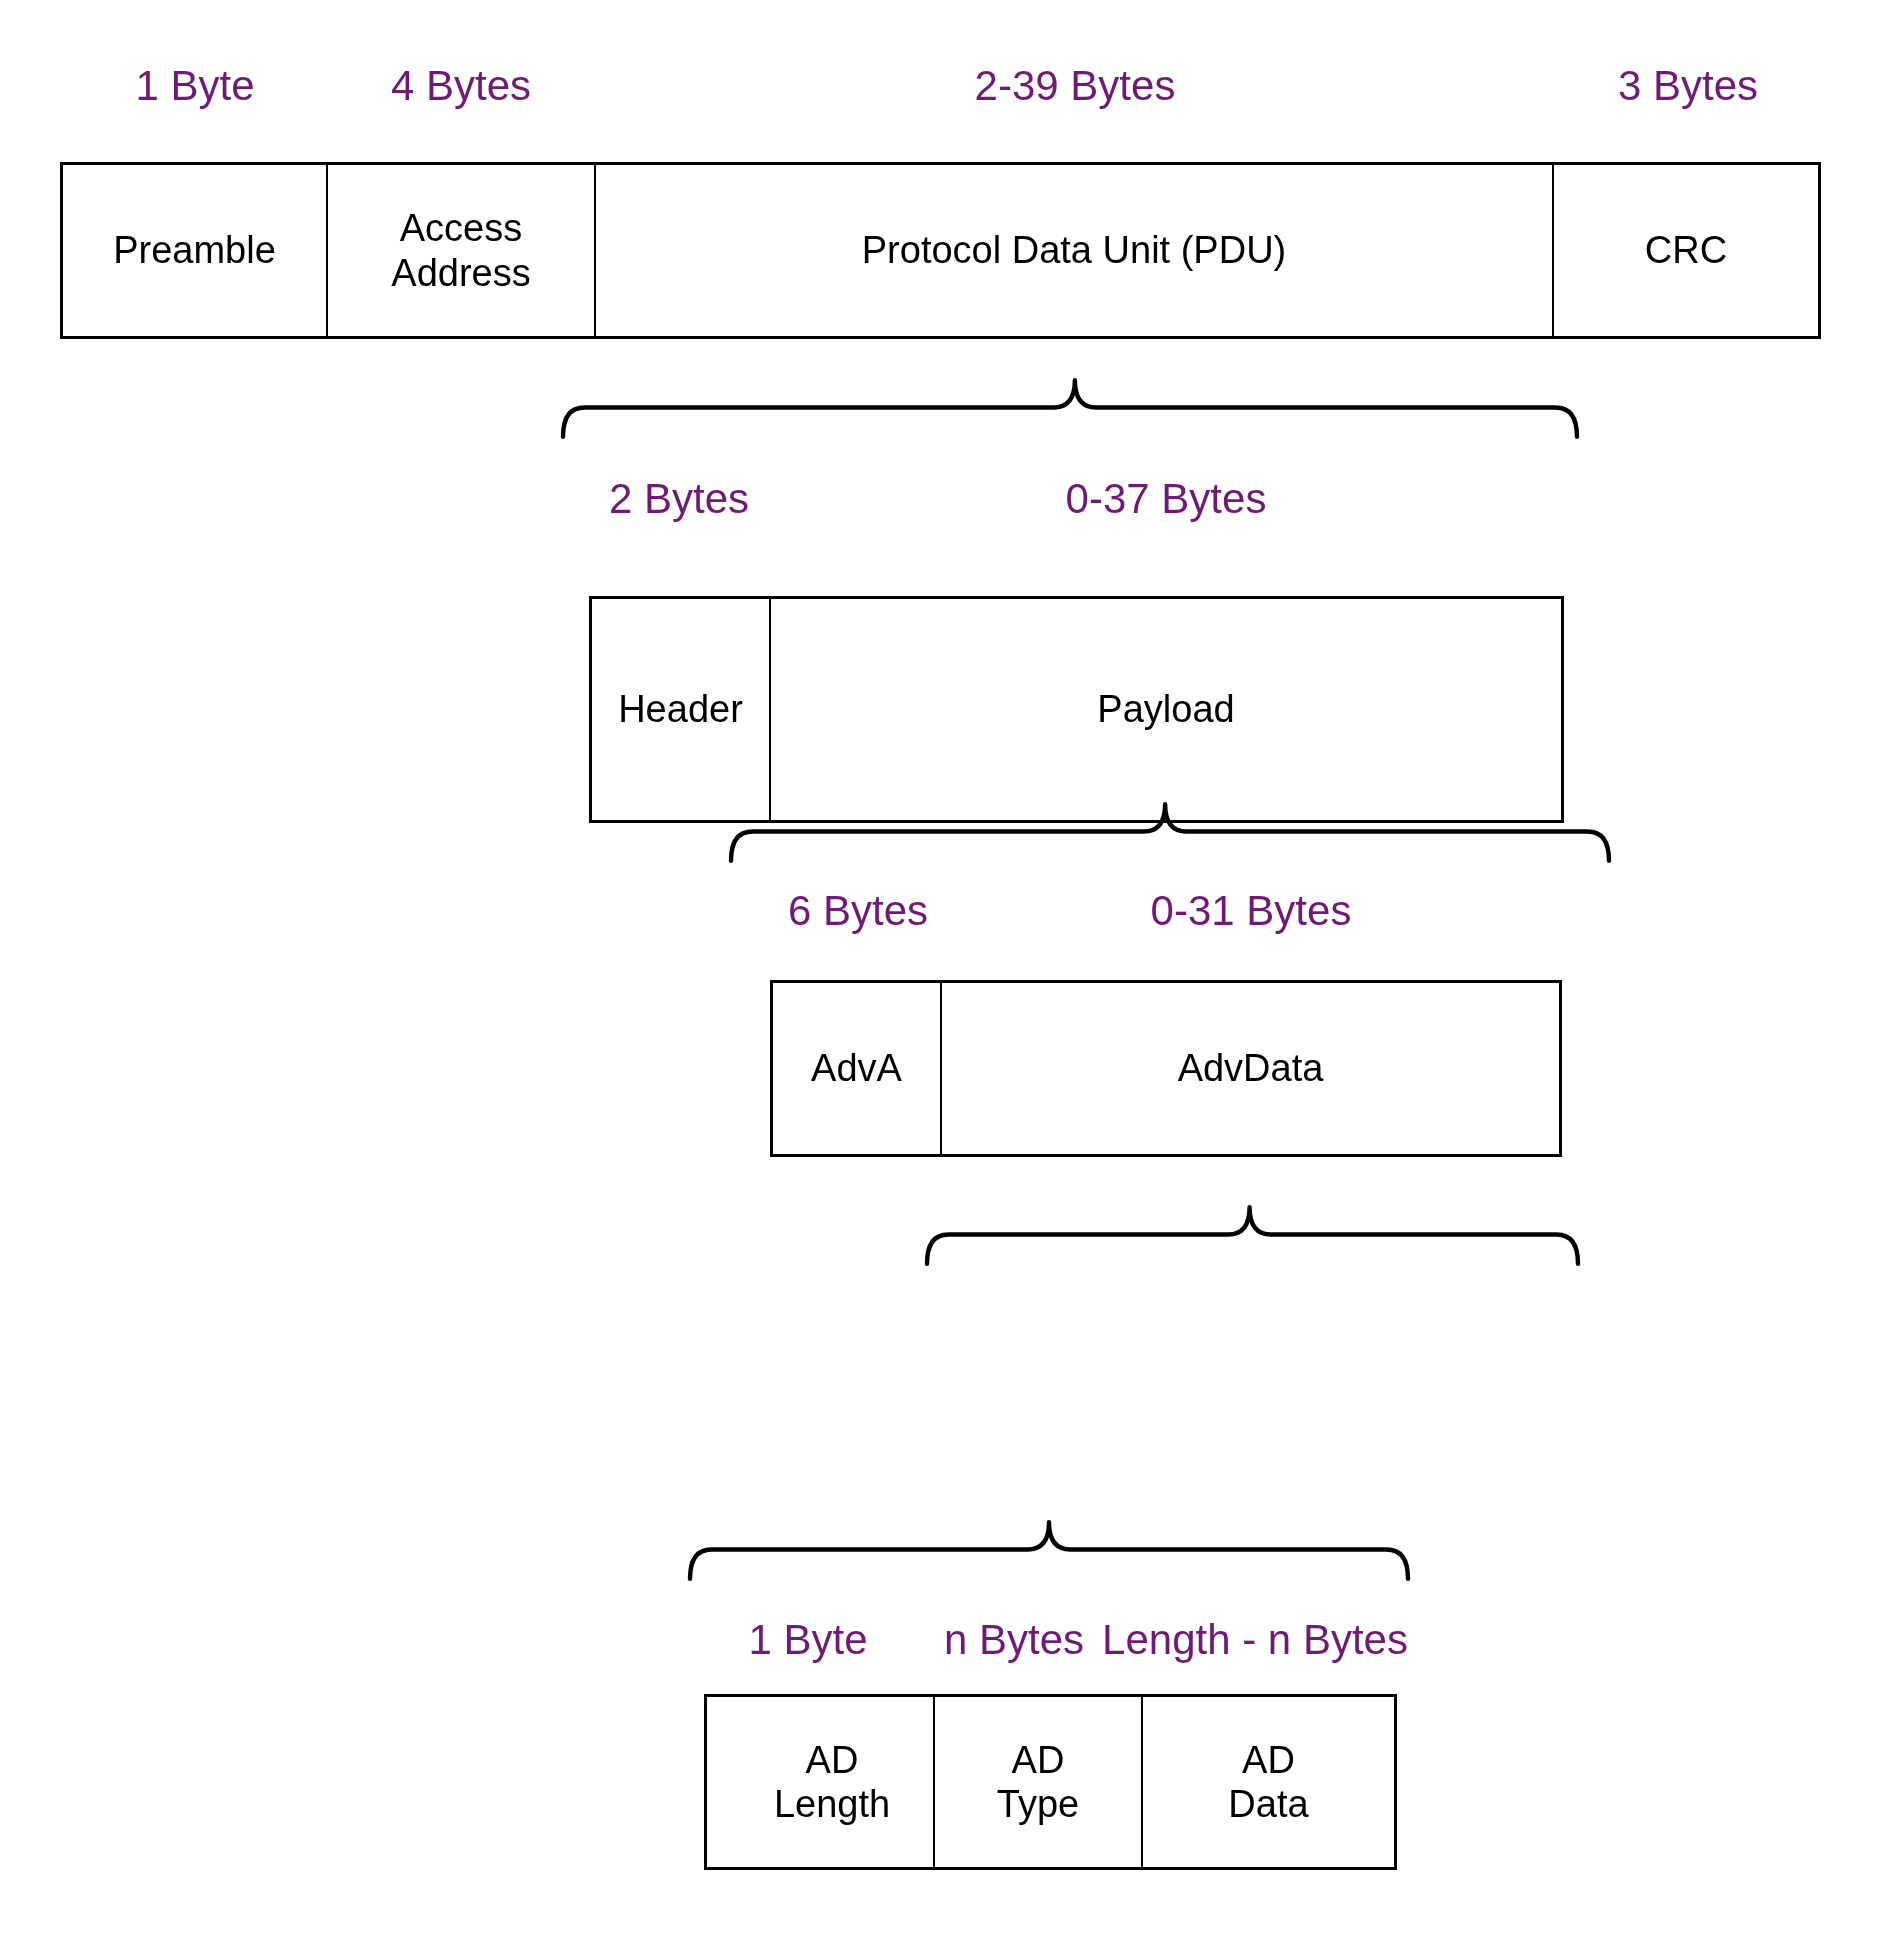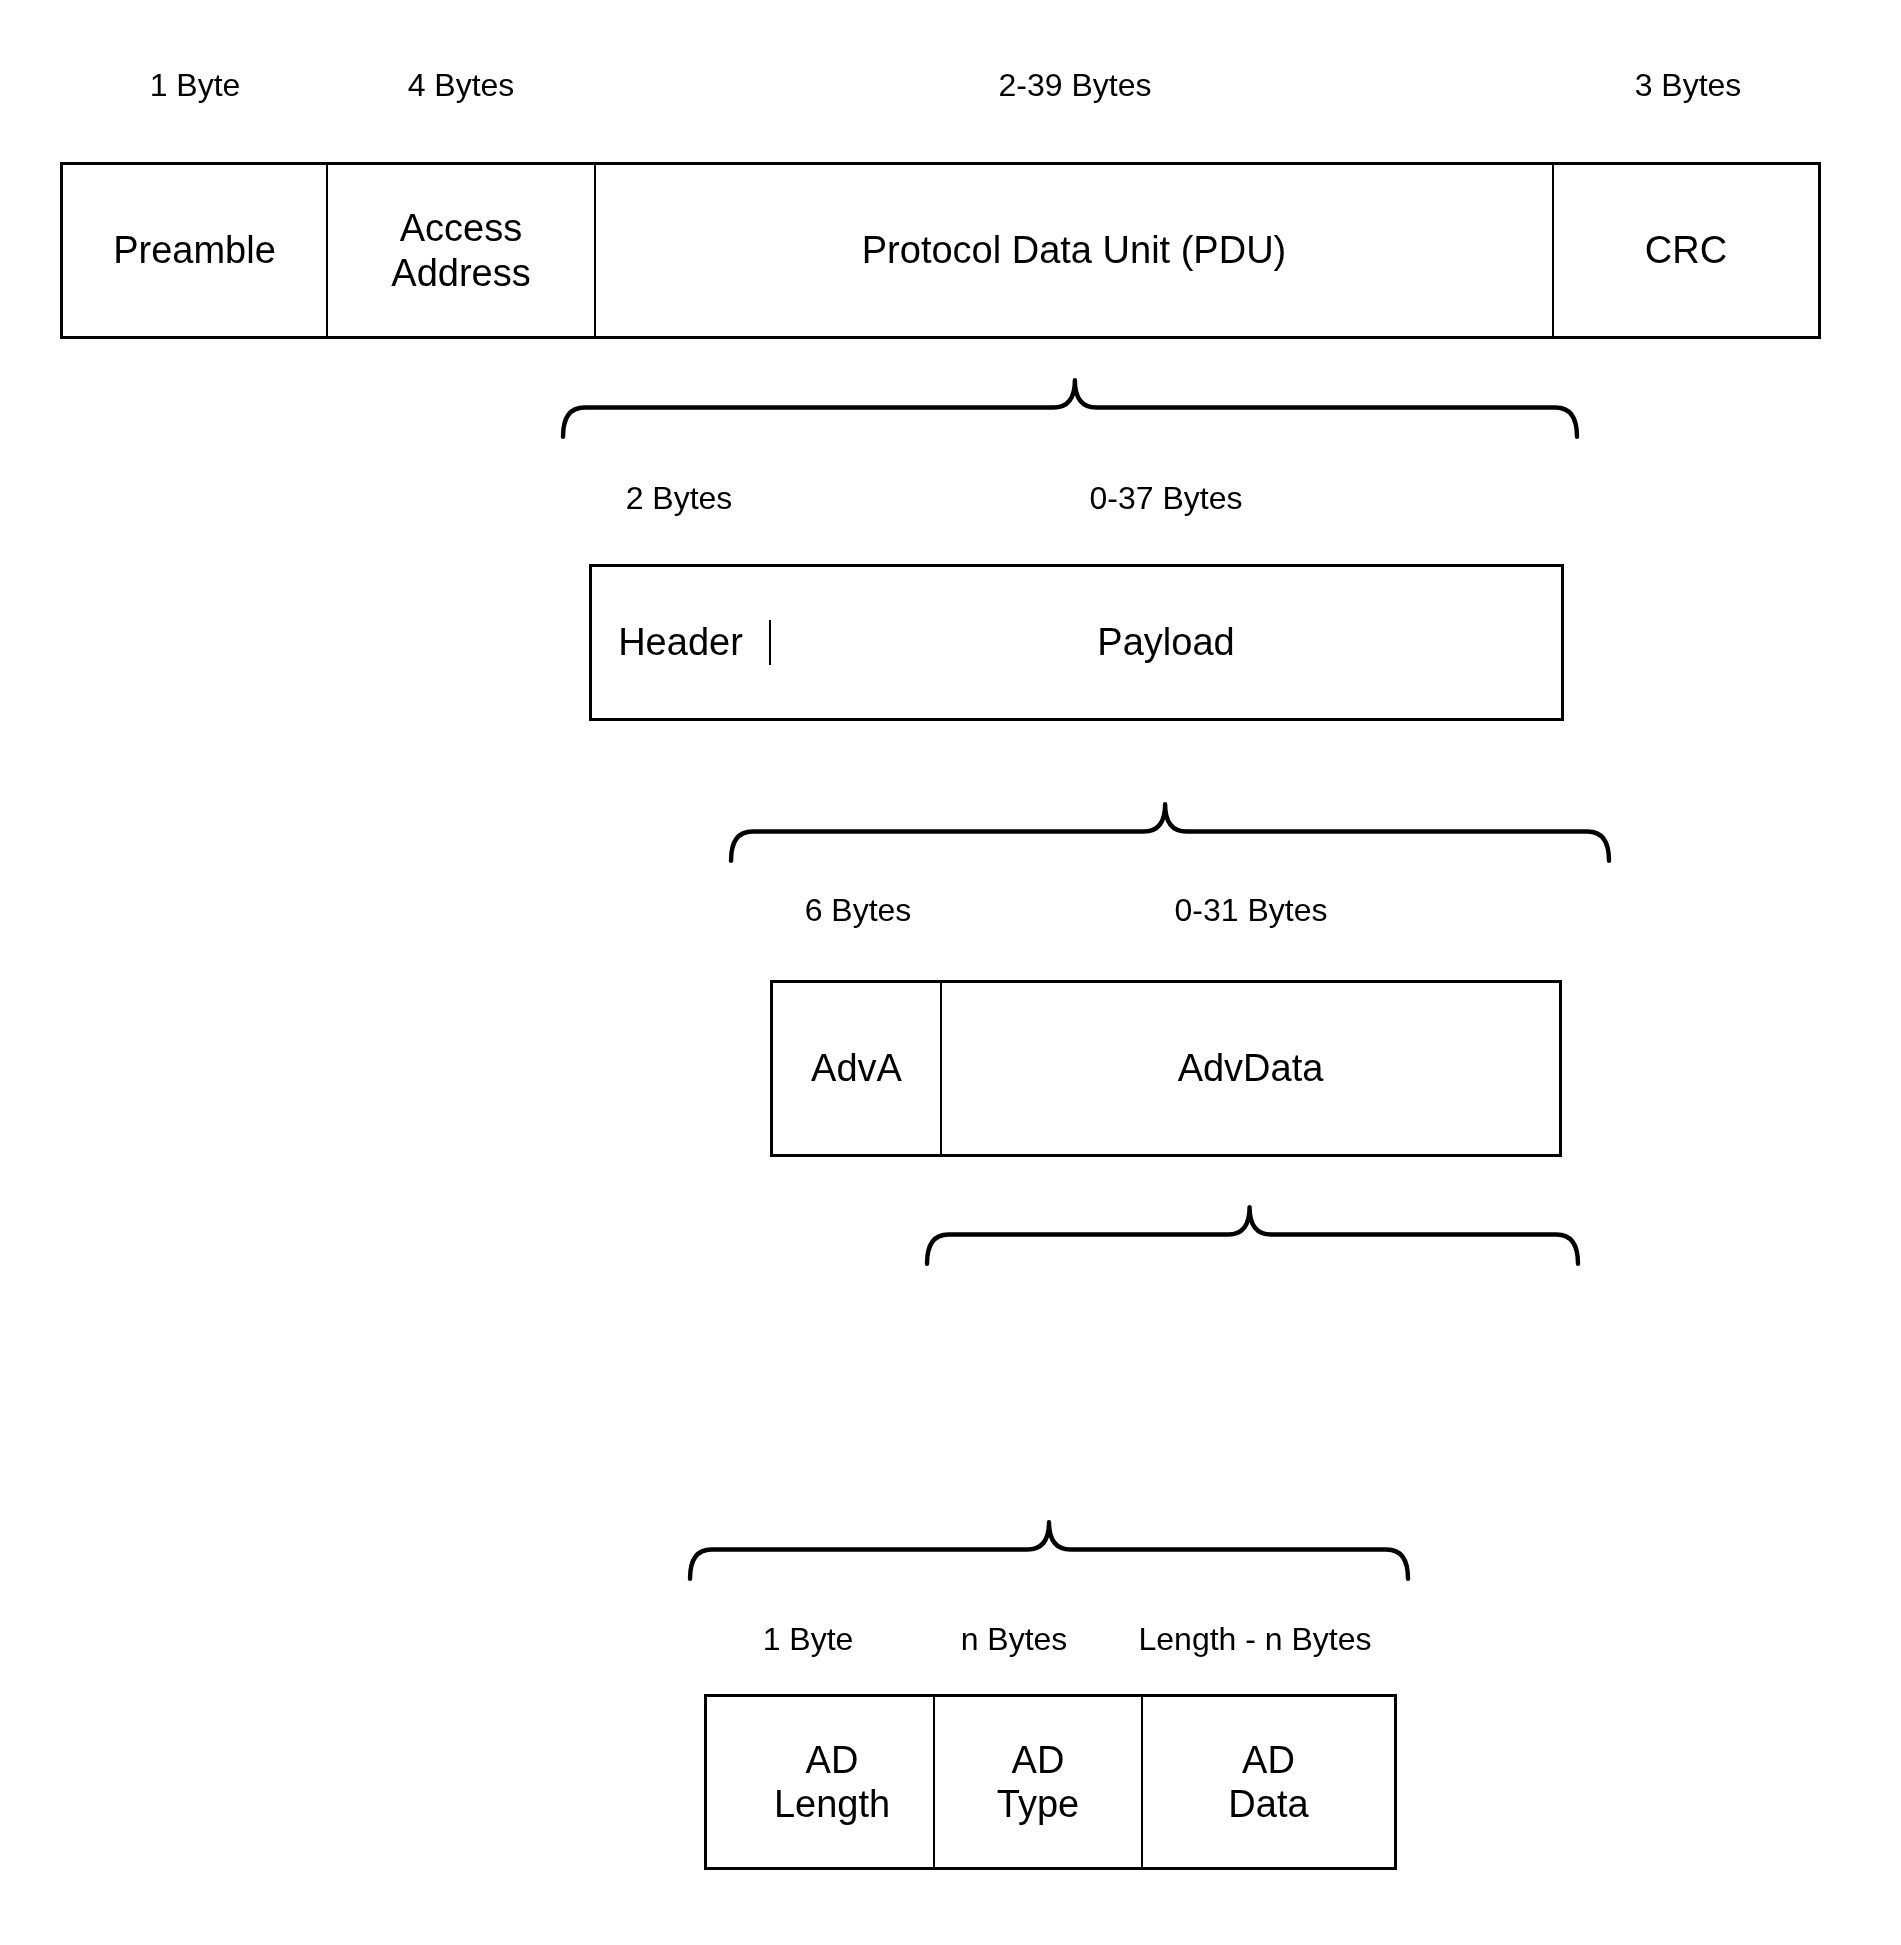--- a/index.html
+++ b/index.html
@@ -12,24 +12,24 @@
     width: 1902px;
     height: 1946px;
     background: #ffffff;
     font-family: "Liberation Sans", sans-serif;
     color: #000000;
     overflow: hidden;
   }
   .size-label {
     position: absolute;
     transform: translate(-50%, -50%);
-    font-size: 32px;
+    font-size: 42px;
     line-height: 1.16;
     white-space: nowrap;
-    color: #000000;
+    color: #701a75;
   }
   .row {
     position: absolute;
     display: flex;
     box-sizing: border-box;
     border: 3.9px solid #000000;
     background: #ffffff;
   }
   .cell {
     box-sizing: border-box;
@@ -74,21 +74,21 @@
     <div class="cell grow">CRC</div>
   </div>
 
   <svg class="brace" style="left:563px; top:380px;" width="1014" height="57" viewBox="0 0 1040 58">
     <path d="M 0 58 Q 0 28 22 28 L 503 28 Q 525 28 525 0 Q 525 28 547 28 L 1018 28 Q 1040 28 1040 58"></path>
   </svg>
 
   <div class="size-label" style="left:679px; top:499px;">2 Bytes</div>
   <div class="size-label" style="left:1166px; top:499px;">0-37 Bytes</div>
 
-  <div class="row" style="left:589px; top:564px; width:975px; height:157px;align-items:center;">
+  <div class="row" style="left:589px; top:596px; width:975px; height:227px;">
     <div class="cell" style="width:177px;">Header</div>
     <div class="cell grow">Payload</div>
   </div>
 
   <svg class="brace" style="left:731px; top:804px;" width="878" height="57" viewBox="0 0 900 58">
     <path d="M 0 58 Q 0 28 22 28 L 423 28 Q 445 28 445 0 Q 445 28 467 28 L 878 28 Q 900 28 900 58"></path>
   </svg>
 
   <div class="size-label" style="left:858px; top:911px;">6 Bytes</div>
   <div class="size-label" style="left:1251px; top:911px;">0-31 Bytes</div>

